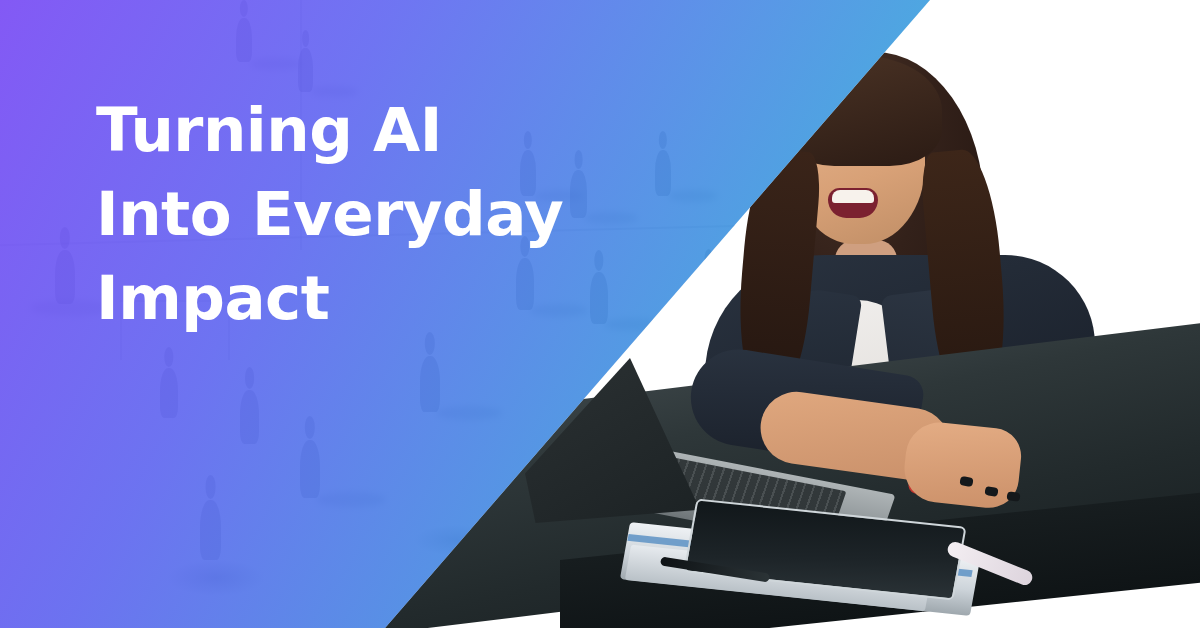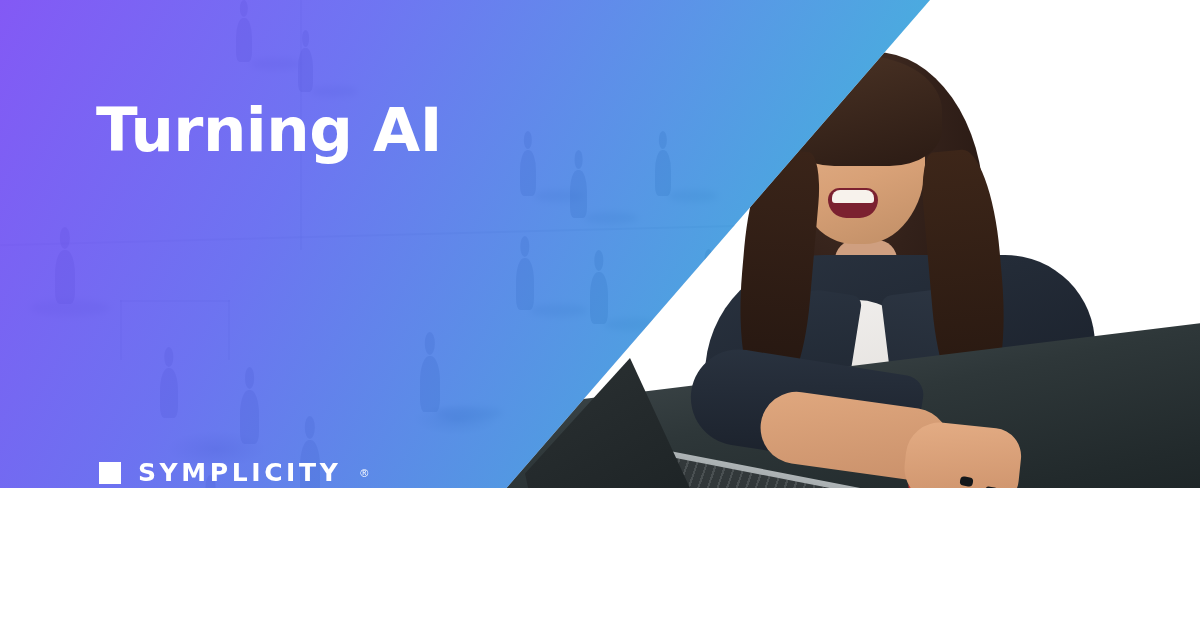--- a/index.html
+++ b/index.html
@@ -1,21 +1,21 @@
 <!DOCTYPE html>
 <html><head>
 <meta charset="utf-8">
 <style>
   * { margin:0; padding:0; box-sizing:border-box; }
   html,body { width:1200px; height:628px; overflow:hidden; background:#fff; }
   body { font-family:"Liberation Sans", sans-serif; }
 
   .banner {
     position:relative;
-    width:1200px; height:488px;
+    width:1200px; height:628px;
     overflow:hidden;
     background:#ffffff;
   }
 
   
   .photo {
     position:absolute; inset:0;
     background:#ffffff;
   }
   
@@ -349,22 +349,19 @@
       <div class="figure" style="left:300px;top:440px;width:20px;height:58px;"></div>
       <div class="shadow" style="left:316px;top:492px;width:70px;height:15px;"></div>
       <div class="figure" style="left:200px;top:500px;width:21px;height:60px;"></div>
       <div class="figure" style="left:420px;top:356px;width:20px;height:56px;"></div>
       <div class="shadow" style="left:436px;top:406px;width:66px;height:14px;"></div>
     </div>
     <div class="tint2"></div>
 
     <div class="headline">
       <div>Turning AI</div>
+      <div>Into Everyday</div>
+      <div>Impact</div>
     </div>
 
-    <div class="logo">
-      <span class="logo-mark"></span>
-      <span class="logo-text">SYMPLICITY</span>
-      <span class="logo-reg">®</span>
-    </div>
   </div>
 
 </div>
 
 </body></html>

